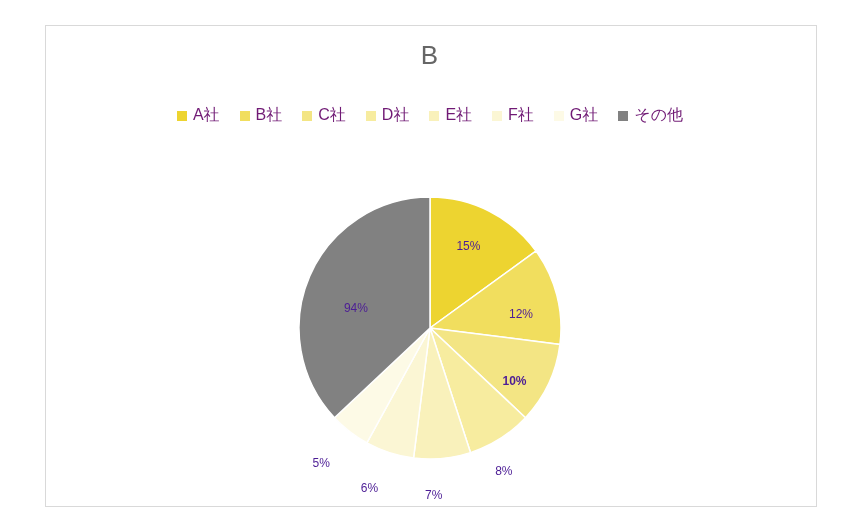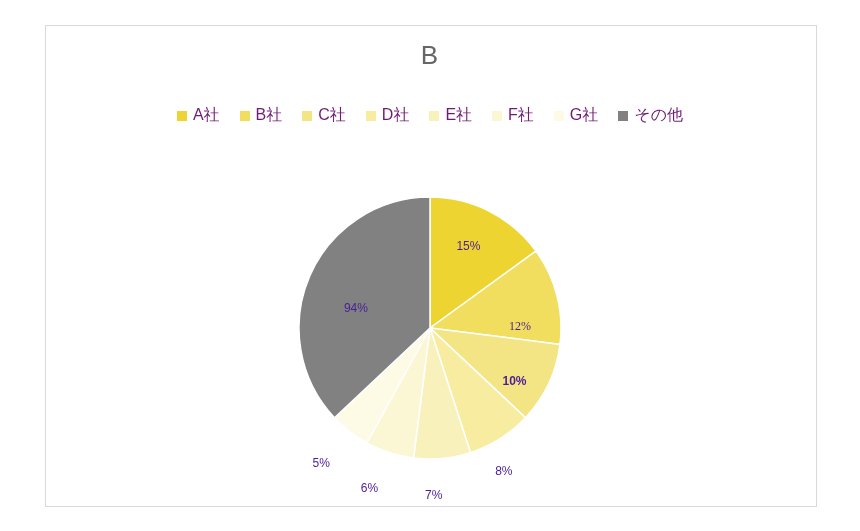--- a/index.html
+++ b/index.html
@@ -112,21 +112,21 @@
         <path d="M 131 131 L 226.49489019220493 220.67567087665822 A 131 131 0 0 1 171.48122626311812 255.5884036346651 Z" fill="#f7ec9f" stroke="#ffffff" stroke-width="1.5"></path>
         <path d="M 131 131 L 171.48122626311812 255.5884036346651 A 131 131 0 0 1 114.58134640307613 260.9670258721966 Z" fill="#f9f1bb" stroke="#ffffff" stroke-width="1.5"></path>
         <path d="M 131 131 L 114.58134640307613 260.9670258721966 A 131 131 0 0 1 67.89026869267528 245.7961750857461 Z" fill="#fbf6d4" stroke="#ffffff" stroke-width="1.5"></path>
         <path d="M 131 131 L 67.89026869267528 245.7961750857461 A 131 131 0 0 1 35.505109807795066 220.6756708766582 Z" fill="#fdfae6" stroke="#ffffff" stroke-width="1.5"></path>
         <path d="M 131 131 L 35.505109807795066 220.6756708766582 A 131 131 0 0 1 130.99999999999997 0 Z" fill="#818181" stroke="#ffffff" stroke-width="1.5"></path>
       </svg>
   </div>
 
   <div id="labels-layer">
       <div class="data-label" style="left: 456.389px; top: 226.957px;">15%</div>
-      <div class="data-label" style="left: 508.97px; top: 307px; font-family: Liberation Serif, serif;">12%</div>
+      <div class="data-label" style="left: 508.97px; top: 295px;">12%</div>
       <div class="data-label" style="left: 502.455px; top: 361.506px; font-weight: bold;">10%</div>
       <div class="data-label" style="left: 495.196px; top: 452.248px;">8%</div>
       <div class="data-label" style="left: 424.963px; top: 476.294px;">7%</div>
       <div class="data-label" style="left: 360.866px; top: 469.218px;">6%</div>
       <div class="data-label" style="left: 312.548px; top: 443.635px;">5%</div>
       <div class="data-label" style="left: 343.876px; top: 289.385px;">94%</div>
     </div>
 </div>
 
 </body></html>

